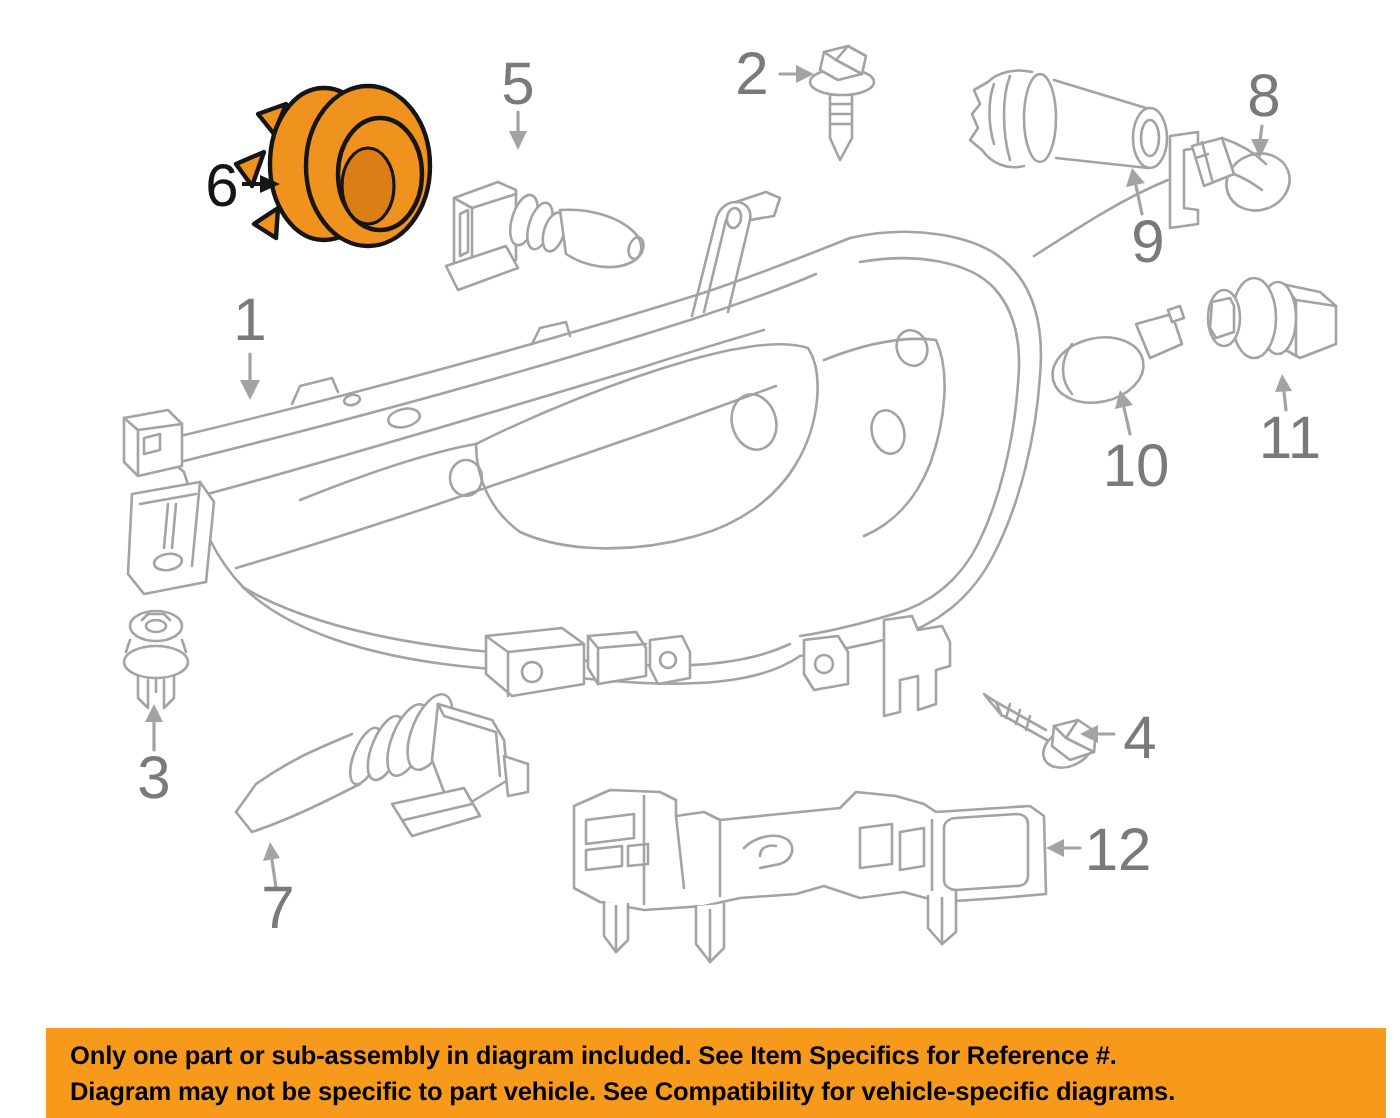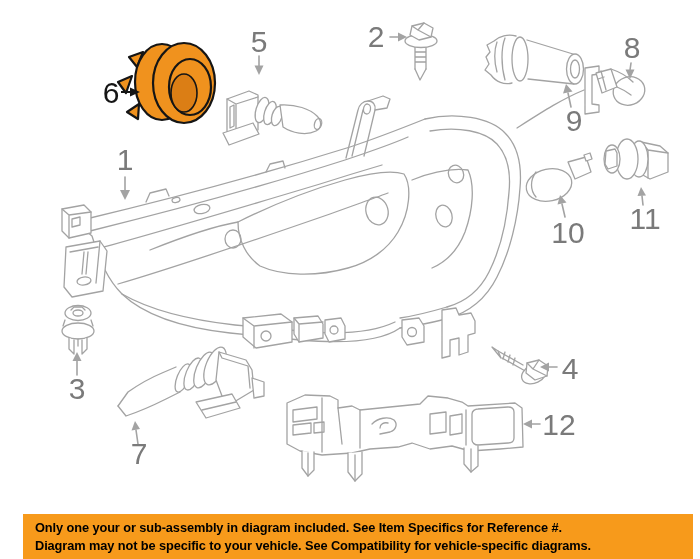--- a/index.html
+++ b/index.html
@@ -256,17 +256,17 @@
     <text x="632" y="58">8</text>
     <text x="574" y="131">9</text>
     <text x="568" y="243">10</text>
     <text x="645" y="229">11</text>
     <text x="559" y="435">12</text>
   </g>
   <text class="part-label" x="111" y="103" text-anchor="middle" fill="#151515">6</text>
 </svg>
 
 <div id="banner" style="background-color: rgb(247, 154, 27);">
-  <div class="line">Only one your or sub-assembly in diagram included. See Item Specifics for Reference #.</div>
-  <div class="line">Diagram may not be specific to your vehicle. See Compatibility for vehicle-specific diagrams.</div>
+  <div class="line">Only one part or sub-assembly in diagram included. See Item Specifics for Reference #.</div>
+  <div class="line">Diagram may not be specific to part vehicle. See Compatibility for vehicle-specific diagrams.</div>
 </div>
 
 </div>
 
 </body></html>

